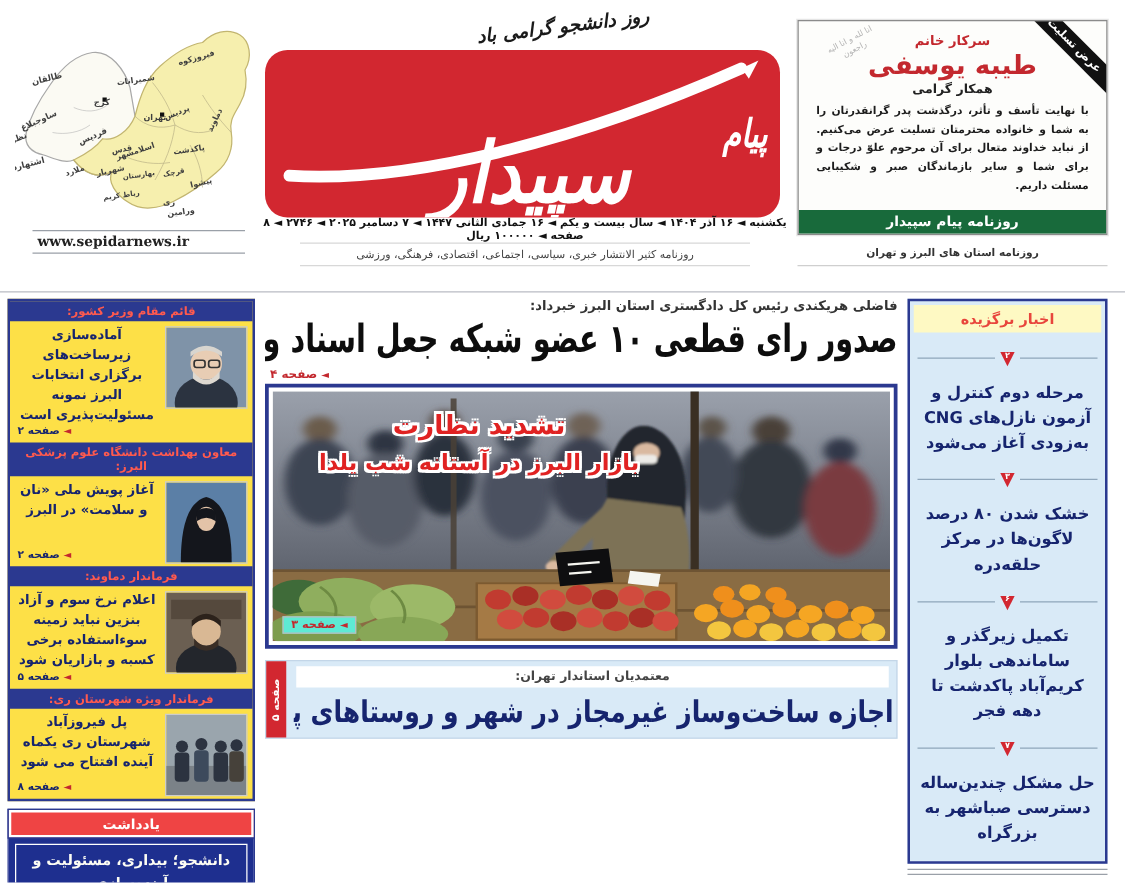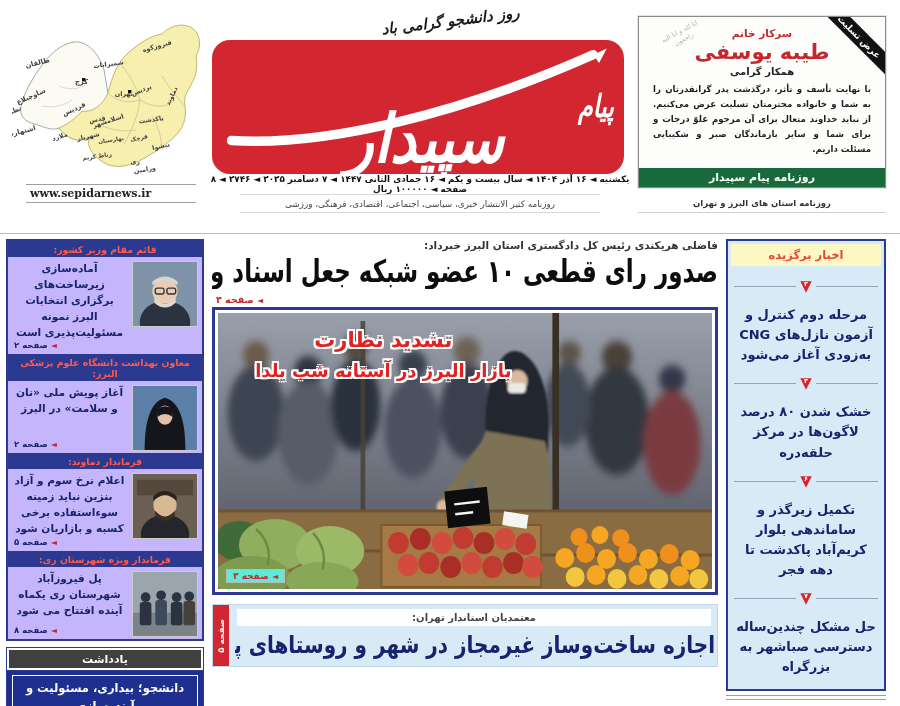--- a/index.html
+++ b/index.html
@@ -82,21 +82,21 @@
 
   
   .center-col { flex:1; min-width:0; position:relative; }
   .lead-kicker { text-align:right; font-size:10.5px; color:#333; font-weight:bold; }
   .lead-headline { text-align:center; font-size:23px; font-weight:900; color:#0d0d0d;
     white-space:nowrap; overflow:hidden; transform:scaleY(1.35); transform-origin:top;
     margin-top:3px; cursor:pointer; }
   .lead-page { text-align:left; color:#c3282e; font-size:9.5px; font-weight:bold;
     margin:14px 4px 2px; }
   .photo-frame { border:3px solid #2b3990; background:#fff; padding:3px; }
-  .photo { position:relative; height:276px; overflow:hidden; }
+  .photo { position:relative; height:200px; overflow:hidden; }
   .photo svg { width:100%; height:100%; display:block; }
   .photo-overlay { position:absolute; top:12px; left:22px; width:58%; text-align:center;
     color:#e02222; font-weight:900; line-height:1.5;
     text-shadow:-2px -2px 0 #fff, 2px -2px 0 #fff, -2px 2px 0 #fff, 2px 2px 0 #fff,
       0 -2px 0 #fff, 0 2px 0 #fff, -2px 0 0 #fff, 2px 0 0 #fff; }
   .photo-overlay .l1 { font-size:21px; }
   .photo-overlay .l2 { font-size:18px; }
   .photo-page { position:absolute; bottom:6px; left:8px; background:#5eead4;
     border:1px solid #bbb; color:#c3282e; font-size:9px; font-weight:bold;
     padding:1px 6px; }
@@ -107,36 +107,36 @@
   .bottom-tab span { writing-mode:vertical-rl; transform:rotate(180deg); font-size:8.5px;
     font-weight:bold; }
   .bottom-kicker { background:#fff; text-align:center; font-size:10px; color:#444;
     font-weight:bold; padding:3px 0; margin:4px 6px 0 2px; }
   .bottom-headline { text-align:center; color:#16246e; font-size:20px; font-weight:900;
     padding:7px 2px 9px; transform:scaleY(1.2); transform-origin:center; white-space:nowrap;
     overflow:hidden; cursor:pointer; }
 
   
   .left-col { width:198px; flex:none; }
-  .articles-box { border:2px solid #2b3990; background:#c4b5fd; }
+  .articles-box { border:2px solid #2b3990; background:#fde047; }
   .card-header { background:#2b3990; color:#ff5a4e; font-size:9.3px; font-weight:bold;
     text-align:center; padding:2.5px 0; }
   .card-body { display:flex; gap:5px; padding:4px 4px 2px; }
   .card-photo { width:66px; height:66px; flex:none; border:1px solid #ccc; }
   .card-photo svg { width:100%; height:100%; display:block; }
   .card-text { flex:1; display:flex; flex-direction:column; }
   .card-headline { color:#16246e; font-size:10.6px; font-weight:900; line-height:1.5;
     text-align:center; flex:1; cursor:pointer; }
   .card-page { text-align:left; font-size:8.5px; color:#16246e; font-weight:bold;
     padding:0 2px 2px; }
   .arrow { color:#c3282e; font-size:8px; }
 
   
   .note-box { border:1.5px solid #2b3990; margin-top:6px; }
-  .note-header { background:#404040; color:#fff; text-align:center; font-size:11px;
+  .note-header { background:#ef4444; color:#fff; text-align:center; font-size:11px;
     font-weight:900; padding:2.5px 0; border:2px solid #fff; outline:1.5px solid #2b3990; }
   .note-body { background:#1e2f8f; padding:5px; }
   .note-inner { border:1.5px solid #fff; padding:4px 6px 3px; }
   .note-title { color:#fdfdf4; font-size:11.5px; font-weight:900; text-align:center;
     line-height:1.55; }
 </style>
 </head>
 <body>
 
 <div class="page">

